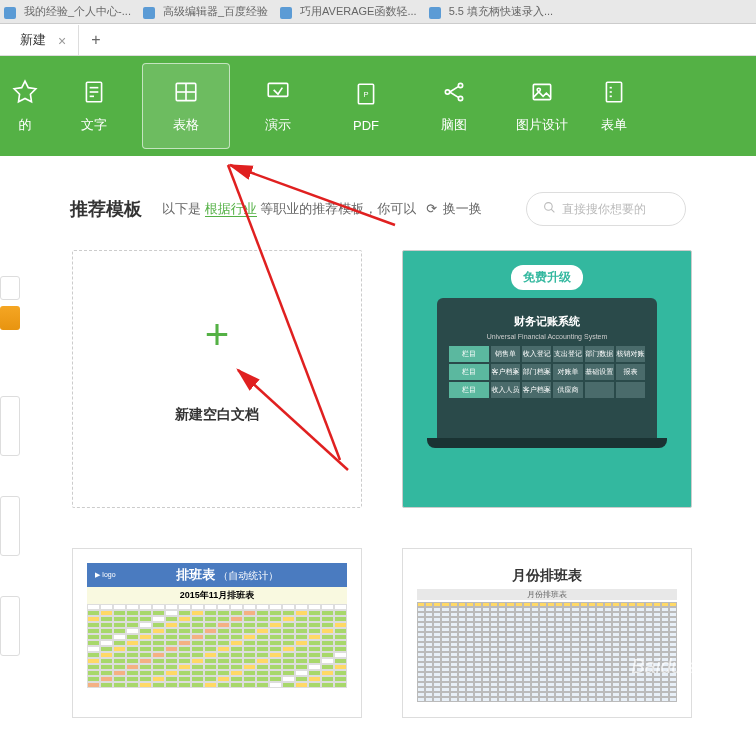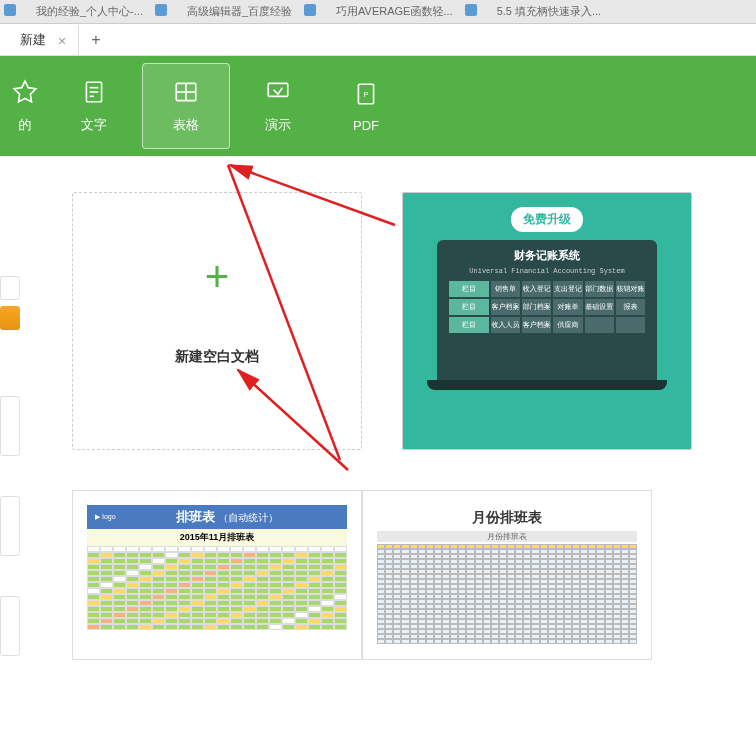--- a/index.html
+++ b/index.html
@@ -21,22 +21,22 @@
       display: flex;
       align-items: center;
       padding: 0 4px;
       font-size: 11px;
       color: #666;
       border-bottom: 1px solid #ccc;
       overflow: hidden;
     }
     .browser-tab {
       display: flex;
-      align-items: flex-start;
-      gap: 20px;
+      align-items: flex-end;
+      gap: 8px;
       margin-right: 12px;
       white-space: nowrap;
     }
     .browser-tab-icon {
       width: 12px;
       height: 12px;
       background: #5b9bd5;
       border-radius: 2px;
       flex-shrink: 0;
     }
@@ -243,23 +243,22 @@
       margin-top: 6px;
       -webkit-text-stroke: 1px #2a7b6a;
       letter-spacing: 2px;
     }
     .finance-laptop {
       width: 220px;
       height: 140px;
       background: #2a4a4a;
       border-radius: 6px 6px 0 0;
       margin-top: 8px;
-      padding: 4px 12px;
+      padding: 12px 12px;
       position: relative;
-      font-family: Liberation Mono, monospace;
     }
     .laptop-base {
       width: 240px;
       height: 10px;
       background: #1a3333;
       border-radius: 0 0 8px 8px;
     }
     .laptop-header {
       color: #fff;
       font-size: 11px;
@@ -285,20 +284,21 @@
       color: #fff;
       display: flex;
       align-items: center;
       justify-content: center;
     }
     .laptop-cell.side {
       background: #5bb89f;
     }
     .templates-row2 {
       display: flex;
+      gap: 40px;
       padding: 40px 0 0 72px;
     }
     .template-card2 {
       width: 290px;
       height: 170px;
       border: 1px solid #ddd;
       padding: 14px;
       position: relative;
       overflow: hidden;
     }
@@ -359,21 +359,21 @@
       margin-top: 2px;
     }
     .schedule2-cell {
       height: 5px;
       border: 0.5px solid #bbb;
       background: #e8f0f8;
     }
     .schedule2-cell.hdr { background: #ffd966; }
     .watermark {
       position: absolute;
-      right: 4px;
+      right: 28px;
       bottom: 60px;
       color: rgba(255,255,255,0.7);
       font-size: 20px;
       font-style: italic;
     }
     .annotation-layer {
       position: absolute;
       top: 0;
       left: 0;
       width: 756px;
@@ -452,32 +452,86 @@
   </div>
   <div class="nav-item">
     <div class="nav-icon">
       <svg viewBox="0 0 24 24">
           <rect x="5" y="3" width="14" height="18" rx="1"></rect>
           <text x="12" y="15" font-size="7" text-anchor="middle" fill="#fff" stroke="none">P</text>
         </svg>
     </div>
     <span>PDF</span>
   </div>
+  <div class="nav-item">
+    <div class="nav-icon">
+      <svg viewBox="0 0 24 24">
+          <circle cx="6" cy="12" r="2"></circle>
+          <circle cx="18" cy="6" r="2"></circle>
+          <circle cx="18" cy="18" r="2"></circle>
+          <line x1="8" y1="12" x2="16" y2="7"></line>
+          <line x1="8" y1="12" x2="16" y2="17"></line>
+        </svg>
+    </div>
+    <span>脑图</span>
+  </div>
+  <div class="nav-item">
+    <div class="nav-icon">
+      <svg viewBox="0 0 24 24">
+          <rect x="4" y="5" width="16" height="14" rx="1"></rect>
+          <circle cx="9" cy="10" r="1.5"></circle>
+          <path d="M4 17l5-5 4 4 3-3 4 4"></path>
+        </svg>
+    </div>
+    <span>图片设计</span>
+  </div>
+  <div class="nav-item" style="width:56px;">
+    <div class="nav-icon">
+      <svg viewBox="0 0 24 24">
+          <rect x="5" y="3" width="14" height="18" rx="1"></rect>
+          <line x1="8" y1="8" x2="10" y2="8"></line>
+          <line x1="8" y1="12" x2="10" y2="12"></line>
+          <line x1="8" y1="16" x2="10" y2="16"></line>
+        </svg>
+    </div>
+    <span>表单</span>
+  </div>
 </div>
 
 <div class="content">
   <div class="sidebar-buttons">
     <div class="side-btn"></div>
     <div class="side-btn orange"></div>
     <div style="height:60px;"></div>
     <div class="side-btn2"></div>
     <div class="side-btn2"></div>
     <div class="side-btn2"></div>
   </div>
 
+  <div class="header-row">
+    <span class="title">推荐模板</span>
+    <span class="subtitle">
+      <span>以下是</span>
+      <span class="highlight">根据行业</span>
+      <span>等职业的推荐模板，你可以</span>
+    </span>
+    <span class="refresh-link">
+      <span class="refresh-icon">⟳</span>
+      <span>换一换</span>
+    </span>
+    <div class="search-box">
+      <span>
+        <svg width="13" height="13" viewBox="0 0 24 24" fill="none" stroke="#bbb" stroke-width="2">
+            <circle cx="10" cy="10" r="7"></circle>
+            <line x1="15" y1="15" x2="21" y2="21"></line>
+          </svg>
+      </span>
+      <input type="text" placeholder="直接搜你想要的" style="">
+    </div>
+  </div>
 
   <div class="templates-row">
     <div class="template-card">
       <div class="new-doc-plus">+</div>
       <div class="new-doc-label">新建空白文档</div>
     </div>
 
     <div class="template-card solid finance-card">
       <div class="finance-tags">
         <span class="finance-tag">免费升级</span>

